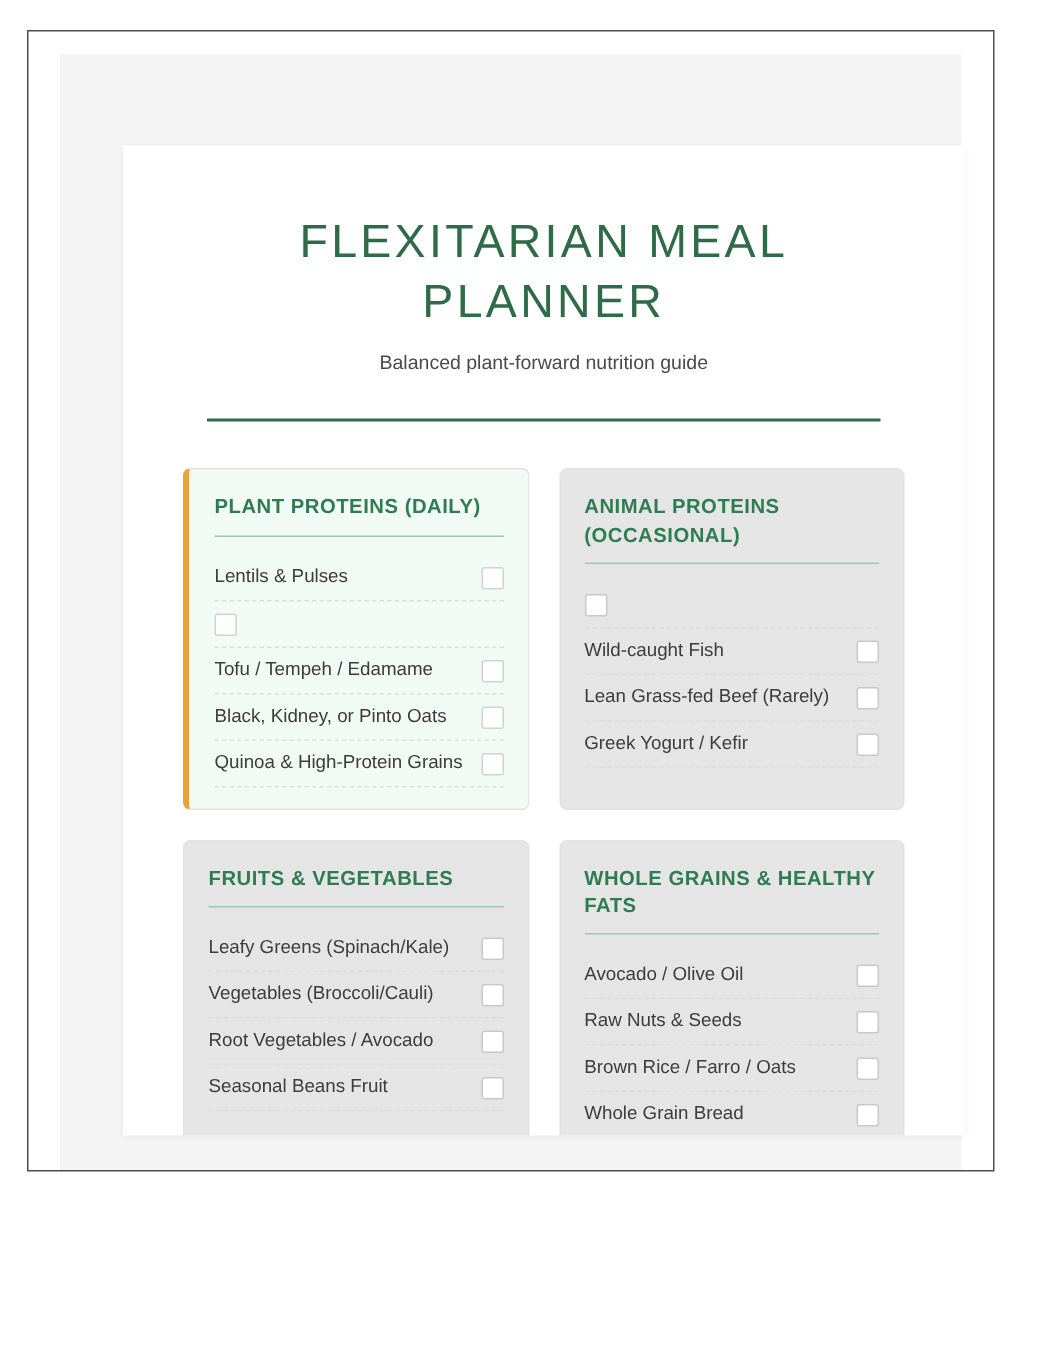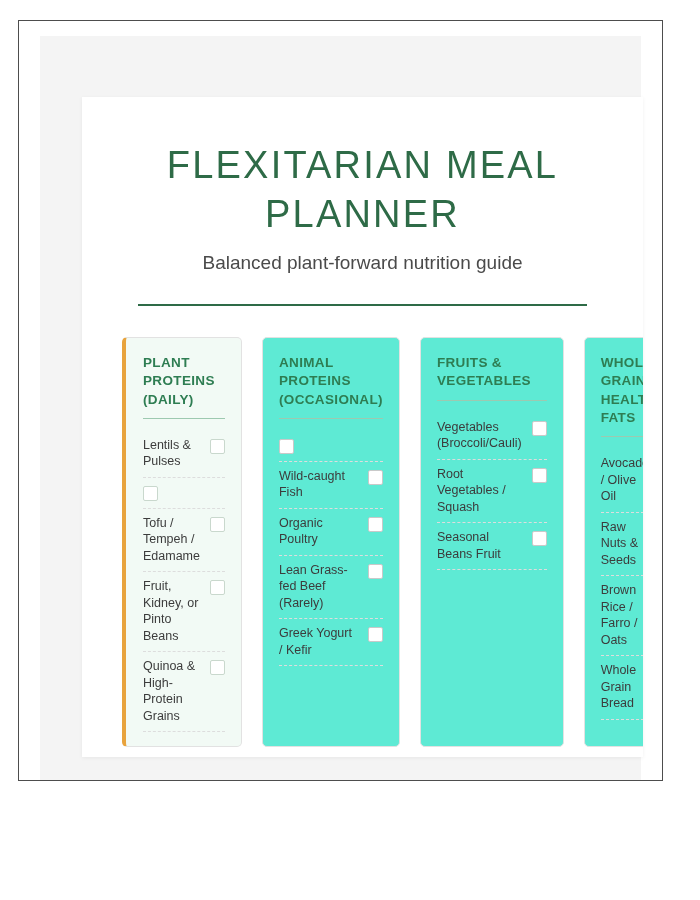--- a/index.html
+++ b/index.html
@@ -56,54 +56,54 @@
 
   #sheet-inner {
     position: relative;
     padding: 44px 40px 0 40px;
     box-sizing: border-box;
     width: 561px;
   }
 
   .doc-title {
     color: #2e6b47;
-    font-size: 38px;
+    font-size: 31px;
     letter-spacing: 2.2px;
     text-align: center;
     font-weight: 400;
     line-height: 1.28;
     margin: 0 0 14px 0;
     padding: 0 10px;
   }
 
   .doc-subtitle {
     color: #4a4a4a;
-    font-size: 19px;
+    font-size: 13px;
     text-align: center;
     margin: 0;
     font-weight: 400;
   }
 
   .title-rule {
     height: 0;
     border-bottom: 2px solid #2e6b47;
     margin: 30px 16px 0 16px;
   }
 
   .grid {
     display: grid;
-    grid-template-columns: 1fr 1fr 1fr 1fr;
+    grid-template-columns: 1fr 1fr;
     gap: 20px 20px;
     margin-top: 31px;
   }
 
   .card {
     border: 1px solid #e2e2e2;
     border-radius: 5px;
-    background: #5eead4;
+    background: #e5e5e5;
     padding: 16px 16px 14px 16px;
     box-sizing: border-box;
     position: relative;
   }
 
   .card.highlight {
     background: #f2faf5;
     border-left: 4px solid #e8a33d;
     padding-left: 17px;
   }
@@ -181,62 +181,62 @@
                 <span class="checkbox"></span>
               </div>
               <div class="item">
                 <span class="checkbox"></span>
               </div>
               <div class="item">
                 <span class="item-label">Tofu / Tempeh / Edamame</span>
                 <span class="checkbox"></span>
               </div>
               <div class="item">
-                <span class="item-label">Fruit, Kidney, or Pinto Beans</span>
+                <span class="item-label">Black, Kidney, or Pinto Oats</span>
                 <span class="checkbox"></span>
               </div>
               <div class="item">
                 <span class="item-label">Quinoa &amp; High-Protein Grains</span>
                 <span class="checkbox"></span>
               </div>
             </div>
 
             <div class="card">
               <div class="card-title">ANIMAL PROTEINS (OCCASIONAL)</div>
               <div class="card-rule"></div>
               <div class="item">
                 <span class="checkbox"></span>
               </div>
               <div class="item">
                 <span class="item-label">Wild-caught Fish</span>
                 <span class="checkbox"></span>
               </div>
               <div class="item">
-                <span class="item-label">Organic Poultry</span>
-                <span class="checkbox"></span>
-              </div>
-              <div class="item">
                 <span class="item-label">Lean Grass-fed Beef (Rarely)</span>
                 <span class="checkbox"></span>
               </div>
               <div class="item">
                 <span class="item-label">Greek Yogurt / Kefir</span>
                 <span class="checkbox"></span>
               </div>
             </div>
 
             <div class="card">
               <div class="card-title">FRUITS &amp; VEGETABLES</div>
               <div class="card-rule"></div>
               <div class="item">
+                <span class="item-label">Leafy Greens (Spinach/Kale)</span>
+                <span class="checkbox"></span>
+              </div>
+              <div class="item">
                 <span class="item-label">Vegetables (Broccoli/Cauli)</span>
                 <span class="checkbox"></span>
               </div>
               <div class="item">
-                <span class="item-label">Root Vegetables / Squash</span>
+                <span class="item-label">Root Vegetables / Avocado</span>
                 <span class="checkbox"></span>
               </div>
               <div class="item">
                 <span class="item-label">Seasonal Beans Fruit</span>
                 <span class="checkbox"></span>
               </div>
             </div>
 
             <div class="card">
               <div class="card-title">WHOLE GRAINS &amp; HEALTHY FATS</div>

